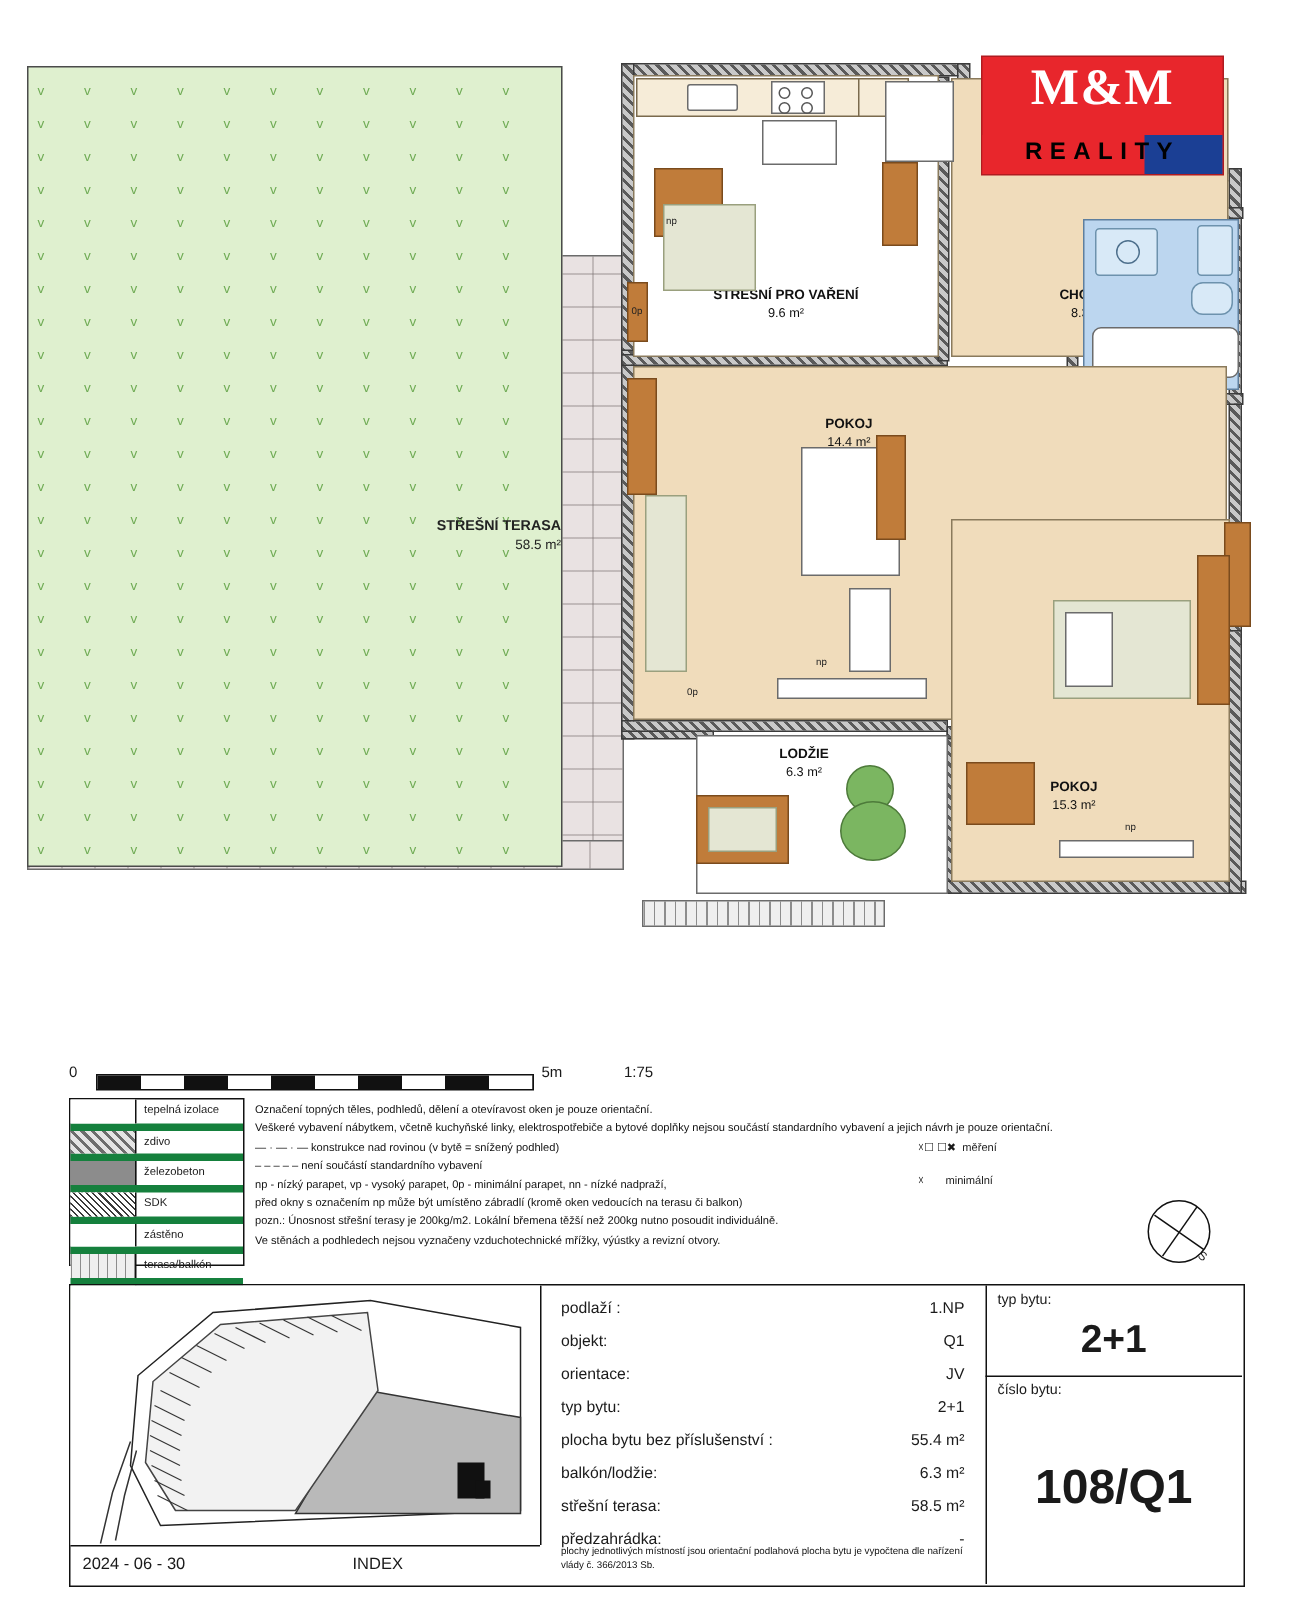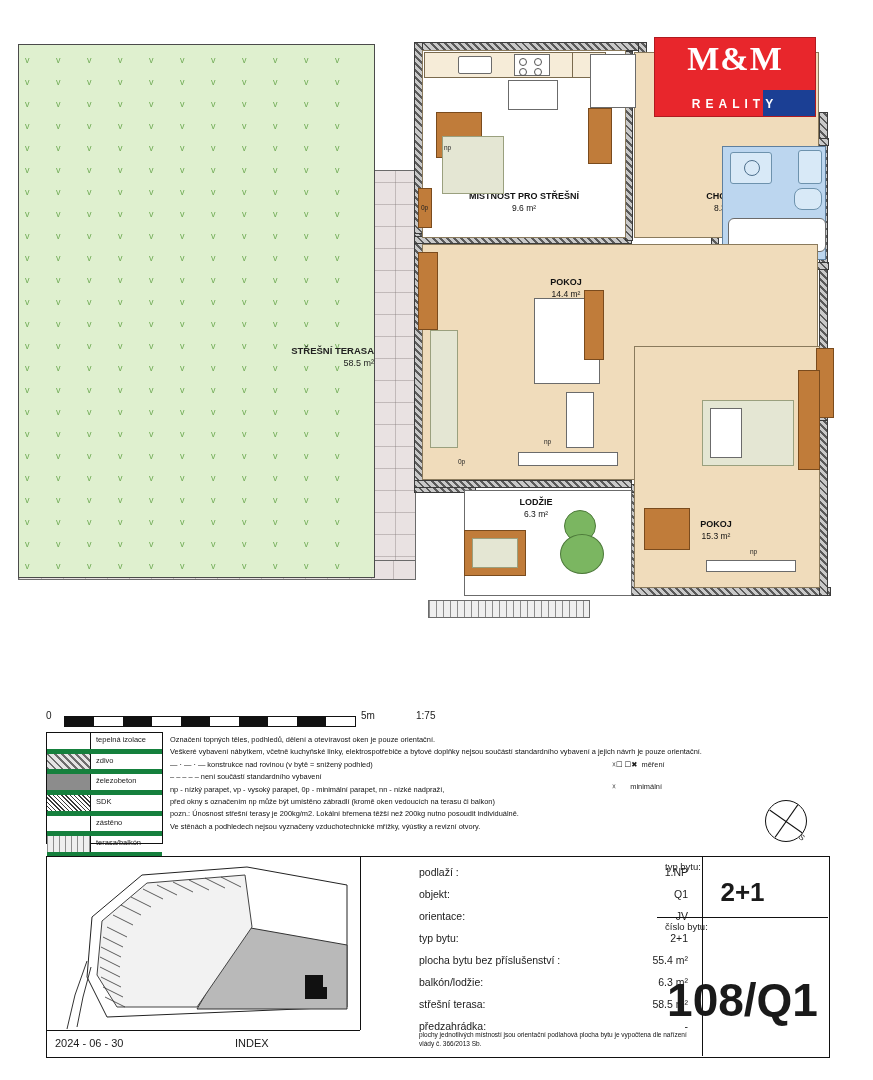--- a/index.html
+++ b/index.html
@@ -74,22 +74,22 @@
   .logo{
     position:absolute;left:655px;top:38px;width:160px;height:78px;background:#e8262c;
     box-shadow:0 0 0 1px #b01b20;
   }
   .logo .mm{
     position:absolute;left:0;right:0;top:2px;text-align:center;color:#fff;
     font-size:34px;font-weight:bold;font-family:"Liberation Serif", serif;letter-spacing:1px;
   }
   .logo .bar{position:absolute;left:0;right:0;bottom:0;height:26px;background:#e8262c;}
   .logo .blue{position:absolute;right:0;bottom:0;width:52px;height:26px;background:#1b3f94;}
-  .logo .rt{position:absolute;left:0;right:0;bottom:5px;text-align:center;color:#ffffff;
-    font-size:12px;letter-spacing:5px;font-weight:bold;}
+  .logo .rt{position:absolute;left:0;right:0;bottom:5px;text-align:center;color:#000000;
+    font-size:16px;letter-spacing:5px;font-weight:bold;}
 
   
   .scalewrap{position:absolute;left:46px;top:712px;width:400px;height:24px;}
   .scalebar{position:absolute;left:18px;top:4px;width:290px;height:9px;border:1px solid #111;
     background:repeating-linear-gradient(90deg,#111 0 29px,#fff 29px 58px);}
   .scale-zero{position:absolute;left:0;top:-2px;font-size:10px;}
   .scale-5m{position:absolute;left:315px;top:-2px;font-size:10px;}
   .scale-ratio{position:absolute;left:370px;top:-2px;font-size:10px;}
 
   
@@ -119,31 +119,31 @@
   .northbig:after{left:50%;top:0;width:1px;height:100%;transform:rotate(35deg);}
   .northbig .s{position:absolute;right:2px;bottom:-1px;font-size:8px;transform:rotate(35deg);}
 
   
   .titleblock{position:absolute;left:46px;top:856px;width:782px;height:200px;border:1px solid #111;}
   .tb-left{position:absolute;left:0;top:0;width:313px;height:173px;border-right:1px solid #111;overflow:hidden;background:#fff;}
   .tb-left .sitemap{position:absolute;inset:0;}
   .tb-bottom{position:absolute;left:0;top:173px;width:313px;height:26px;border-top:1px solid #111;}
   .tb-date{position:absolute;left:8px;top:6px;font-size:11px;}
   .tb-index{position:absolute;left:188px;top:6px;font-size:11px;}
-  .tb-mid{position:absolute;left:313px;top:0;width:297px;height:199px;border-right:1px solid #111;margin-left:45px;}
+  .tb-mid{position:absolute;left:313px;top:0;width:297px;height:199px;border-right:1px solid #111;}
   .tb-rows{position:absolute;left:0;top:6px;width:100%;}
   .tb-row{position:relative;height:22px;font-size:10.5px;}
   .tb-row .k{position:absolute;left:14px;top:3px;}
   .tb-row .v{position:absolute;right:14px;top:3px;}
   .tb-note{position:absolute;left:14px;bottom:8px;font-size:6.5px;line-height:8.5px;color:#111;}
   .tb-right-top{position:absolute;left:610px;top:0;width:171px;height:60px;border-bottom:1px solid #111;}
   .tb-right-mid{position:absolute;left:610px;top:60px;width:171px;height:139px;border-radius:10px;}
   .tb-cap{position:absolute;left:8px;top:4px;font-size:9.5px;}
   .tb-type{position:absolute;left:0;right:0;top:20px;text-align:center;font-size:26px;font-weight:bold;}
-  .tb-num{position:absolute;left:0;right:0;top:56px;text-align:center;font-size:46px;font-weight:bold;}
+  .tb-num{position:absolute;left:0;right:0;top:56px;text-align:center;font-size:32px;font-weight:bold;}
 </style>
 </head>
 <body>
 
 <div class="page">
 
   <div class="plan">
 
     <div class="paving"></div>
     <div class="paving2"></div>
@@ -174,21 +174,21 @@
 
       <div class="wall" style="left:8px;top:196px;width:218px;height:8px;"></div>
       <div class="wall" style="left:219px;top:11px;width:8px;height:190px;"></div>
       <div class="wall" style="left:8px;top:440px;width:218px;height:8px;"></div>
       <div class="wall" style="left:305px;top:100px;width:8px;height:130px;"></div>
       <div class="wall" style="left:305px;top:98px;width:118px;height:8px;"></div>
       <div class="wall" style="left:305px;top:222px;width:118px;height:8px;"></div>
 
       <div class="room white" style="left:16px;top:10px;width:204px;height:188px;"></div>
       <div class="room-label" style="left:8px;top:150px;width:220px;">
-        <span>MÍSTNOST PRO STŘEŠNÍ</span>
+        <span>STŘEŠNÍ PRO VAŘENÍ</span>
         <span class="a">9.6 m²</span>
       </div>
 
       <div class="furn" style="left:18px;top:12px;width:150px;height:26px;"></div>
       <div class="furn white" style="left:52px;top:16px;width:34px;height:18px;border-radius:2px;"></div>
       <div class="furn white" style="left:108px;top:14px;width:36px;height:22px;"></div>
       <div style="position:absolute;left:113px;top:18px;width:6px;height:6px;border:1px solid #555;border-radius:50%;"></div>
       <div style="position:absolute;left:128px;top:18px;width:6px;height:6px;border:1px solid #555;border-radius:50%;"></div>
       <div style="position:absolute;left:113px;top:28px;width:6px;height:6px;border:1px solid #555;border-radius:50%;"></div>
       <div style="position:absolute;left:128px;top:28px;width:6px;height:6px;border:1px solid #555;border-radius:50%;"></div>

